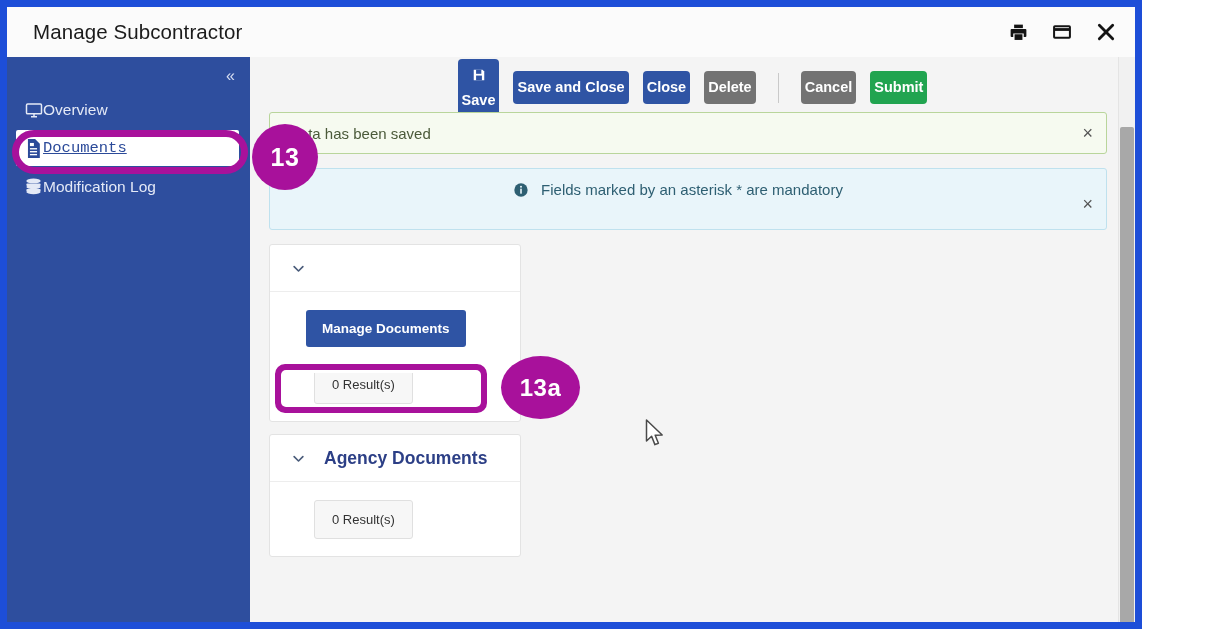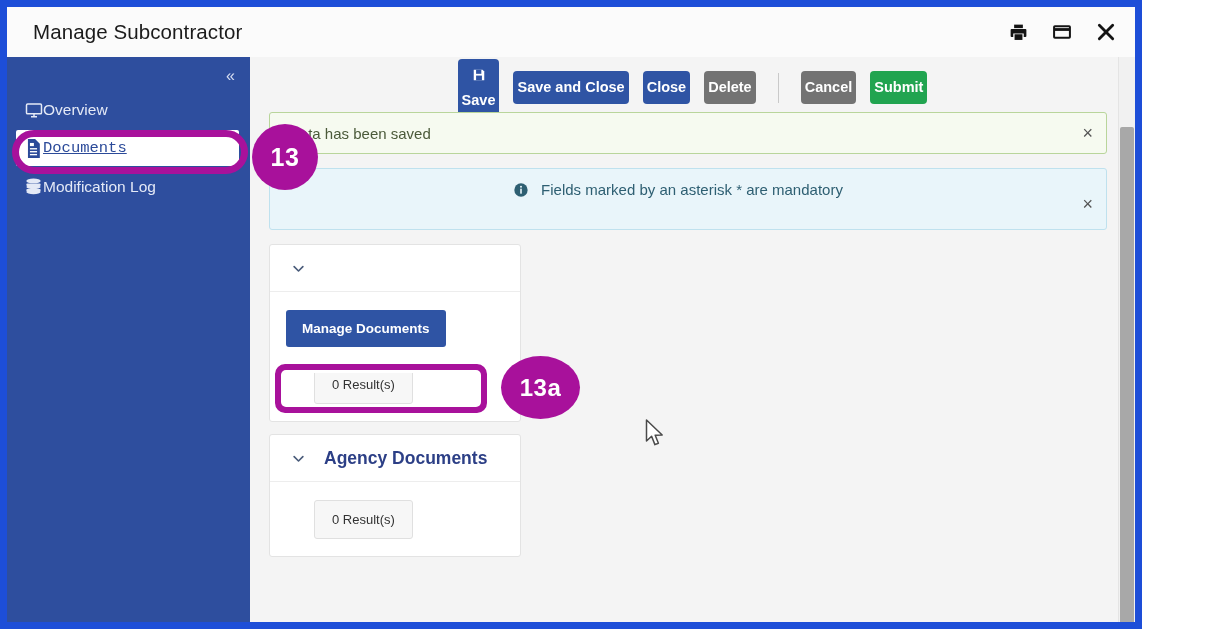--- a/index.html
+++ b/index.html
@@ -222,20 +222,21 @@
     color: #ffffff;
     border: none;
     border-radius: 3px;
     font-size: 13.5px;
     font-weight: bold;
     font-family: "Liberation Sans", sans-serif;
     padding: 11px 16px;
     cursor: pointer;
     display: block;
     margin-bottom: 18px;
+    margin-left: 20px;
   }
   .result-box {
     display: inline-block;
     background: #f7f7f7;
     border: 1px solid #e0e0e0;
     border-radius: 3px;
     padding: 11px 17px;
     font-size: 13px;
     color: #333333;
     margin-left: 28px;

